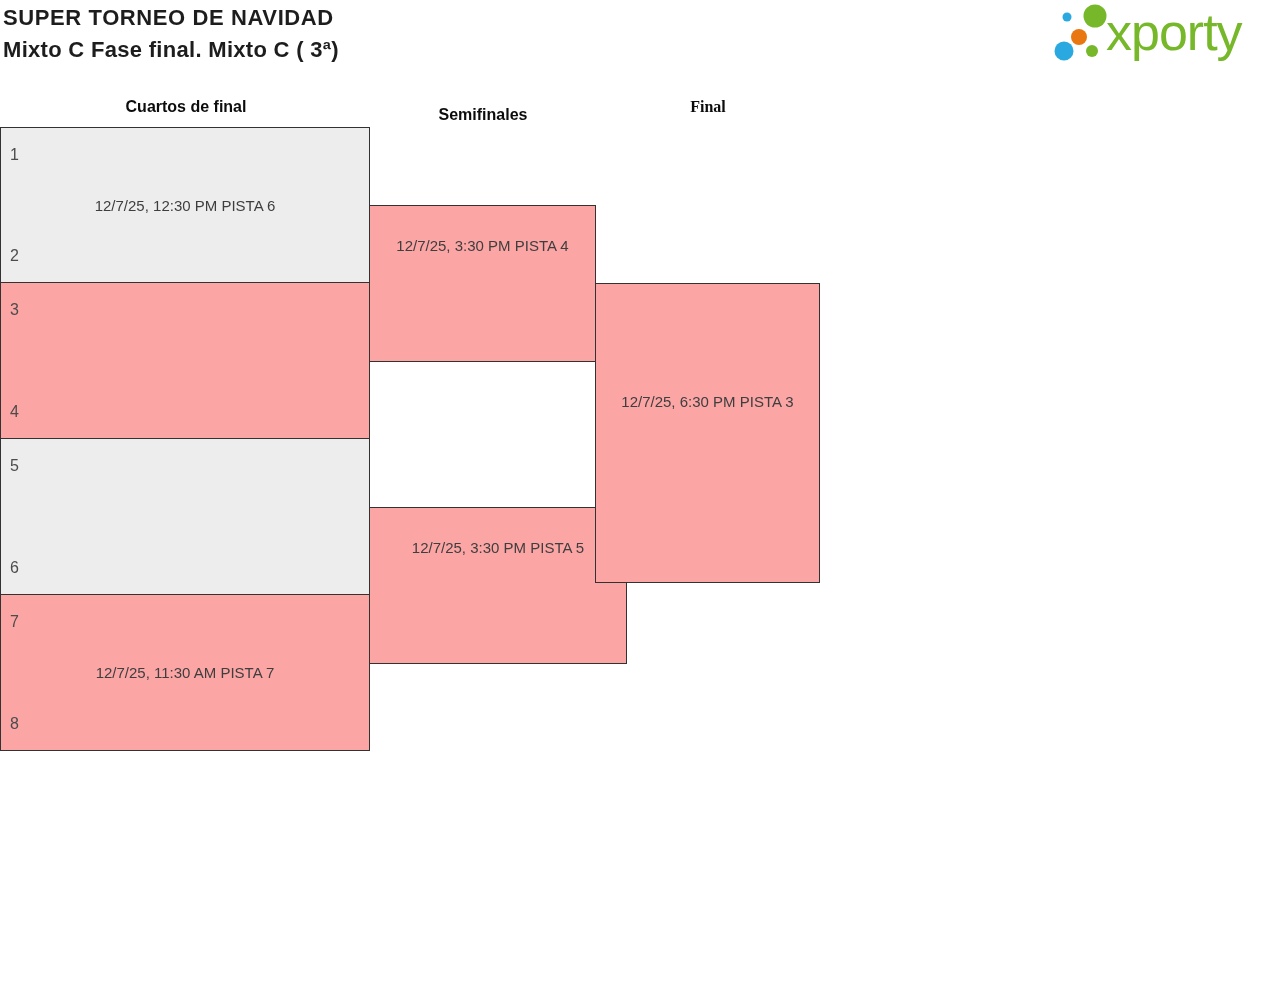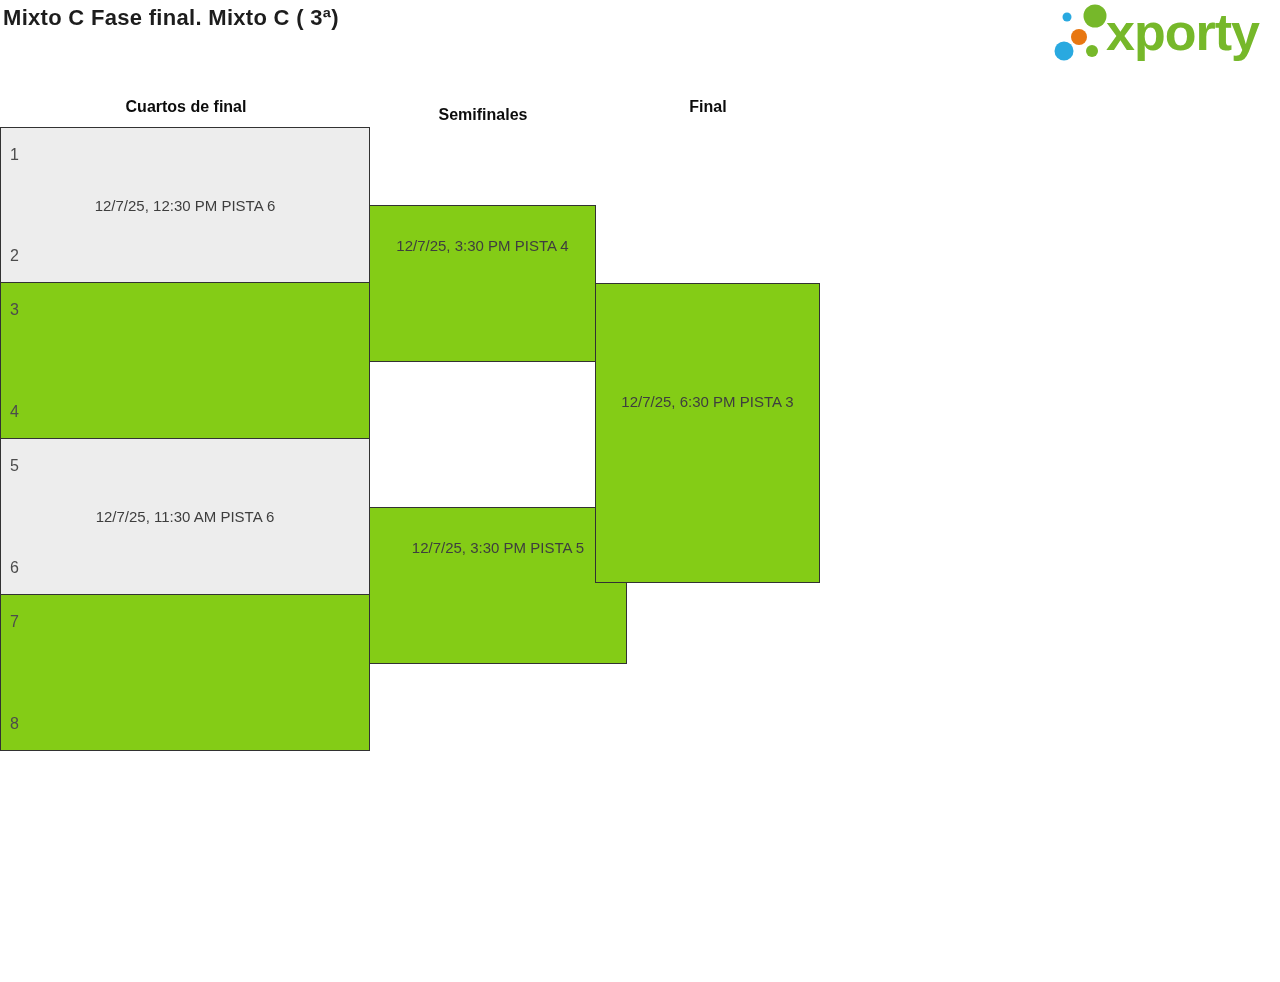--- a/index.html
+++ b/index.html
@@ -15,37 +15,37 @@
   .title-line2 {
     font-size:22px; font-weight:700; letter-spacing:0.3px;
     color:#1d1d1d; line-height:31px; white-space:nowrap;text-align:center;
   }
 
   
   .logo { position:absolute; left:1046px; top:3px; width:230px; height:66px; cursor:pointer; }
   .logo-dots { position:absolute; left:0; top:0; }
   .logo-word {
     position:absolute; left:60px; top:-3px;
-    font-size:52px; line-height:64px; font-weight:700;
+    font-size:52px; line-height:64px; font-weight:400;
     color:#76b82a; letter-spacing:-1px;
   }
 
   
   .round-header {
     position:absolute; top:96px; transform:translateX(-50%);
     font-size:16px; font-weight:700; color:#0c0c0c;
     line-height:22px; white-space:nowrap;
   }
   .rh-1 { left:186px; }
   .rh-2 { left:483px;margin-top:8px; }
-  .rh-3 { left:708px; }
+  .rh-3 { left:708px;font-family:Liberation Serif, serif; }
 
   
   .match {
-    position:absolute; border:1px solid #323232; background:#84cc16;
+    position:absolute; border:1px solid #323232; background:#fca5a5;
   }
   .match.shaded { background:#ededed; }
 
   .m-qf1 { left:0;   top:127px; width:370px; height:156px; }
   .m-qf2 { left:0;   top:282px; width:370px; height:157px; }
   .m-qf3 { left:0;   top:438px; width:370px; height:157px; }
   .m-qf4 { left:0;   top:594px; width:370px; height:157px; }
   .m-sf1 { left:369px; top:205px; width:227px; height:157px; }
   .m-sf2 { left:369px; top:507px; width:258px; height:157px; }
   .m-f1  { left:595px; top:283px; width:225px; height:300px; }
@@ -62,20 +62,21 @@
     font-size:15px; color:#3e3e3e; line-height:18px; white-space:nowrap;
   }
   .sched-qf { top:78px; }
   .sched-sf { top:40px; }
   .sched-f  { top:118px; }
 </style>
 </head>
 <body>
 
 <div class="titles">
+  <div class="title-line1">SUPER TORNEO DE NAVIDAD</div>
   <div class="title-line2">Mixto C Fase final. Mixto C ( 3ª)</div>
 </div>
 
 <div class="logo">
   <svg class="logo-dots" width="62" height="62" viewBox="0 0 62 62">
     <circle cx="21" cy="14" r="4.5" fill="#29a9e0"></circle>
     <circle cx="49" cy="13" r="11.5" fill="#76b82a"></circle>
     <circle cx="33" cy="34" r="8" fill="#e87711"></circle>
     <circle cx="18" cy="48" r="9.5" fill="#29a9e0"></circle>
     <circle cx="46" cy="48" r="6" fill="#76b82a"></circle>
@@ -93,26 +94,26 @@
   <span class="seed seed-bottom">2</span>
 </div>
 
 <div class="match m-qf2">
   <span class="seed seed-top">3</span>
   <span class="seed seed-bottom">4</span>
 </div>
 
 <div class="match m-qf3 shaded">
   <span class="seed seed-top">5</span>
-  <span class="schedule sched-qf">12/7/25, 11:30 AM PISTA 6</span>
   <span class="seed seed-bottom">6</span>
 </div>
 
 <div class="match m-qf4">
   <span class="seed seed-top">7</span>
+  <span class="schedule sched-qf">12/7/25, 11:30 AM PISTA 7</span>
   <span class="seed seed-bottom">8</span>
 </div>
 
 <div class="match m-sf1">
   <span class="schedule sched-sf">12/7/25, 3:30 PM PISTA 4</span>
 </div>
 
 <div class="match m-sf2">
   <span class="schedule sched-sf">12/7/25, 3:30 PM PISTA 5</span>
 </div>

